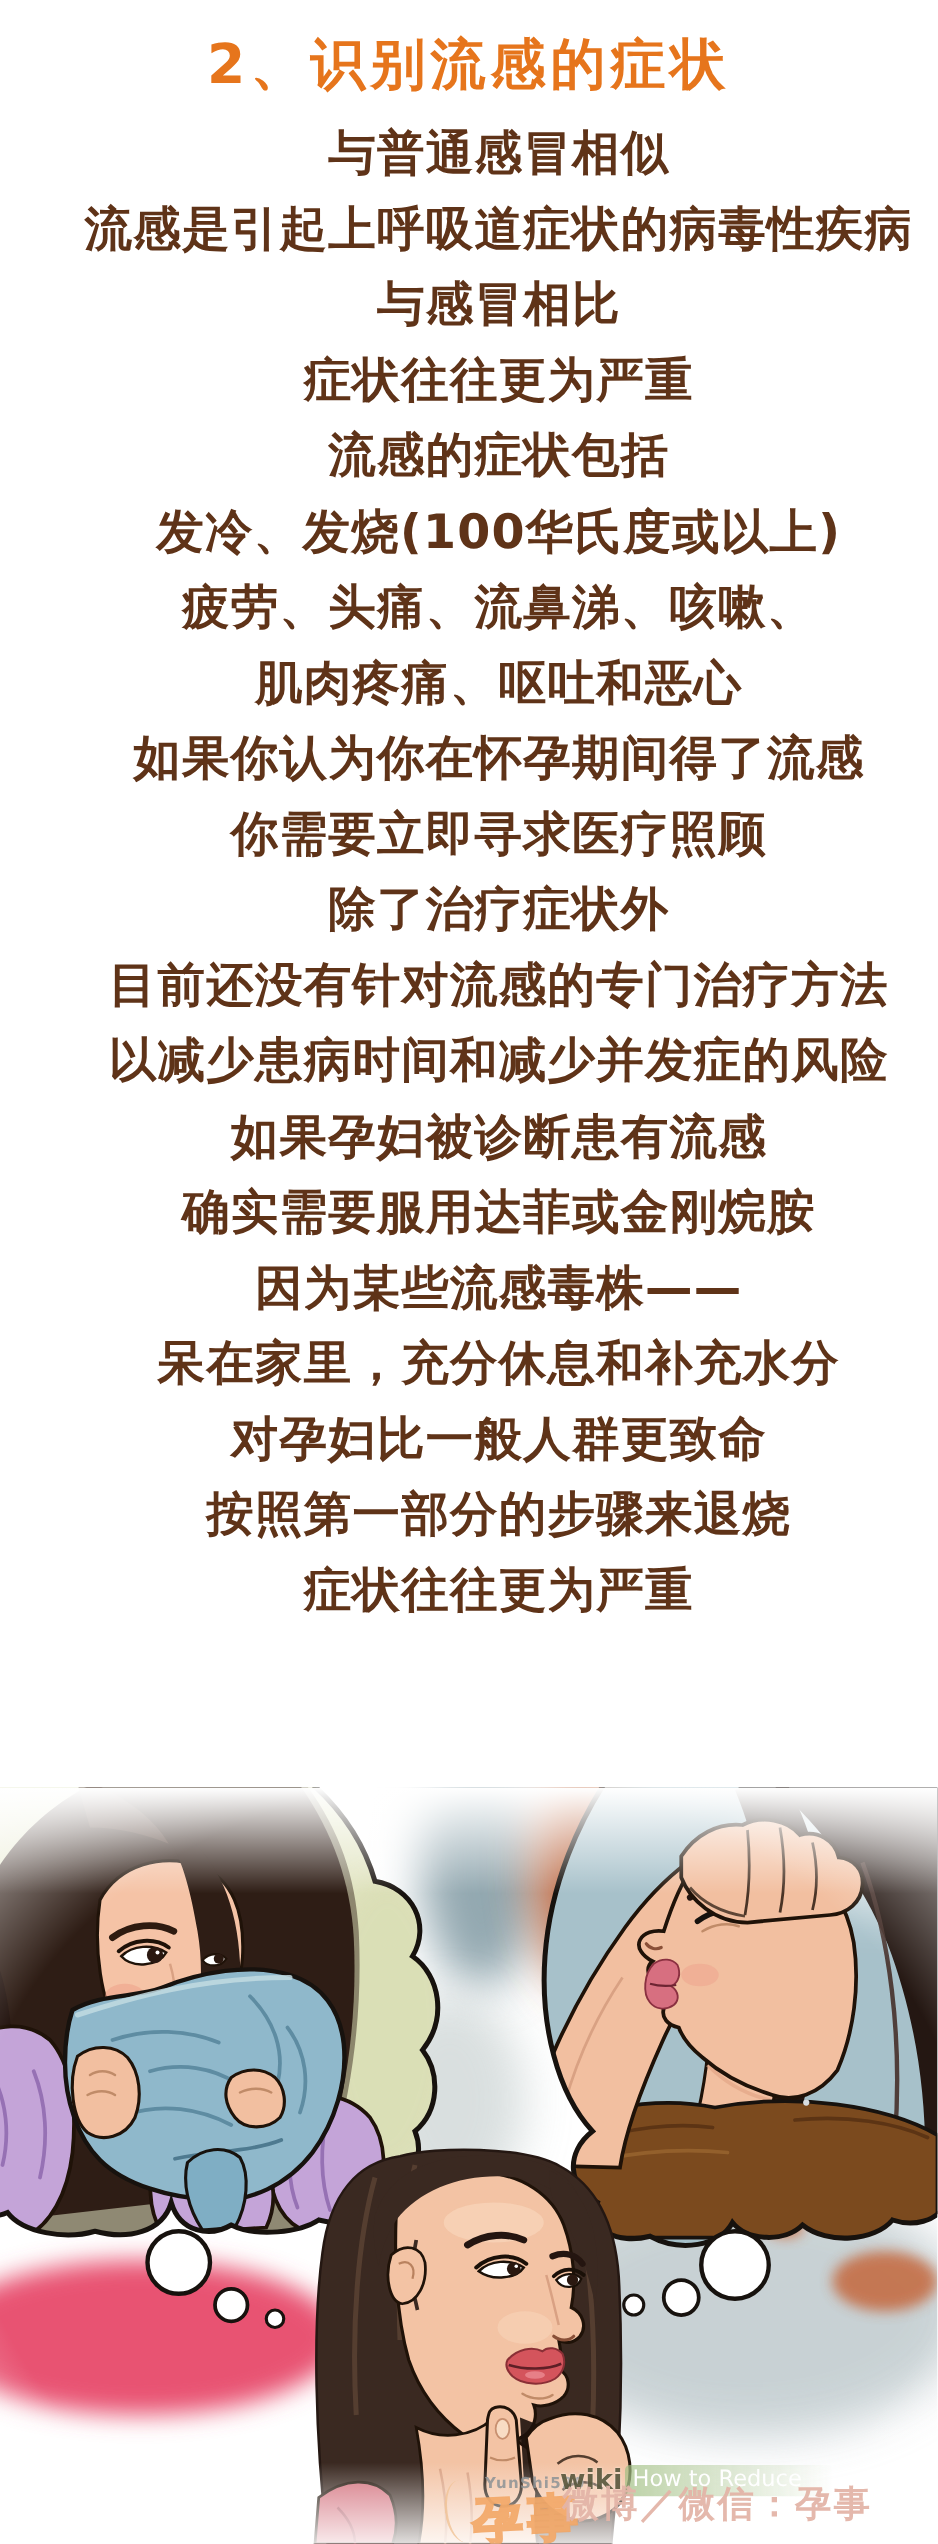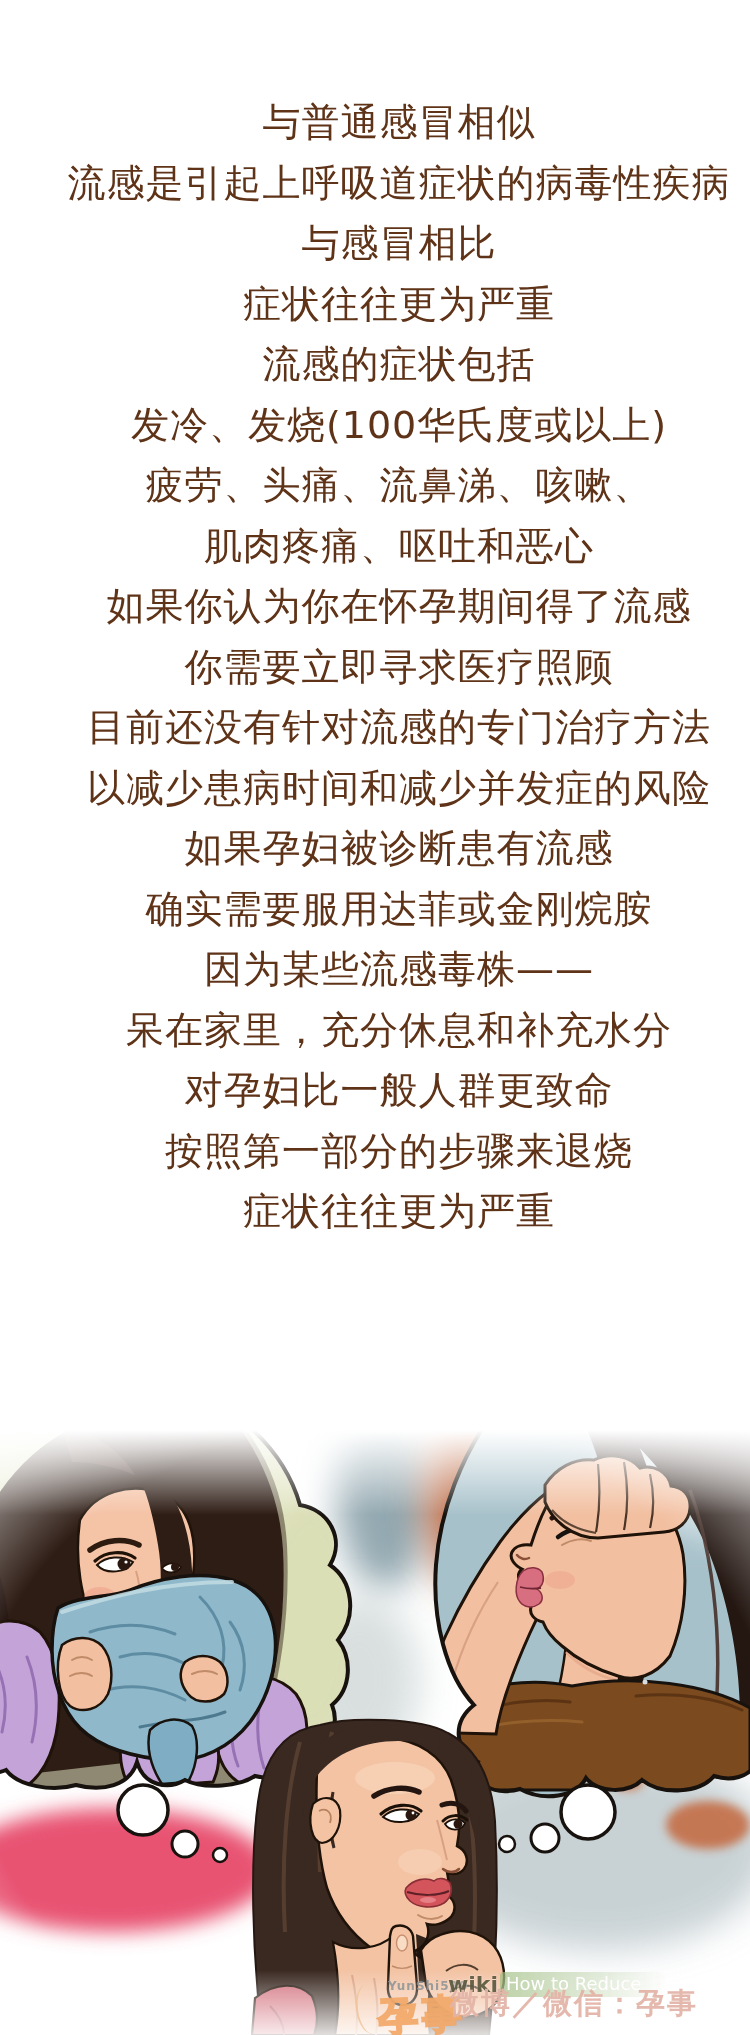--- a/index.html
+++ b/index.html
@@ -6,21 +6,21 @@
   body{width:750px;height:2035px;position:relative;overflow:hidden;
        font-family:"DejaVu Sans","Liberation Sans",sans-serif;}
   .page{position:absolute;inset:0;background:#ffffff;}
 
   .title{position:absolute;top:22px;left:0;width:750px;text-align:center;
          font-size:44px;font-weight:800;color:#E6751C;letter-spacing:4px;
          white-space:nowrap;}
 
   .text-block{position:absolute;top:92px;left:0;width:750px;}
   .tline{height:60.5px;line-height:60.5px;text-align:center;
-         font-size:38px;font-weight:400;color:#5F3318;letter-spacing:1px;
+         font-size:38px;font-weight:700;color:#5F3318;letter-spacing:1px;
          white-space:nowrap;padding-left:48px;}
 
   .illustration{position:absolute;top:1430px;left:0;width:750px;height:605px;}
   .illustration svg{display:block;width:750px;height:605px;}
 
   
   .wm-artist{position:absolute;left:388px;top:1979px;font-size:12px;font-weight:700;
              color:#8d9396;opacity:.85;letter-spacing:1px;}
   .wm-wiki{position:absolute;left:448px;top:1972px;display:flex;opacity:.92;}
   .wm-wiki .w1{font-size:22px;font-weight:800;color:#5c5a40;
@@ -35,32 +35,34 @@
                border-left:2px solid rgba(240,195,150,.8);border-radius:50%;
                transform:rotate(-8deg);}
   .wm-social{position:absolute;left:450px;top:1984px;font-size:29px;font-weight:800;
              letter-spacing:2px;color:#E3B5A8;opacity:.95;white-space:nowrap;}
 </style>
 </head>
 <body>
 
 <div class="page">
 
+  <div class="title">2、识别流感的症状</div>
 
   <div class="text-block">
     <div class="tline">与普通感冒相似</div>
     <div class="tline">流感是引起上呼吸道症状的病毒性疾病</div>
     <div class="tline">与感冒相比</div>
     <div class="tline">症状往往更为严重</div>
     <div class="tline">流感的症状包括</div>
     <div class="tline">发冷、发烧(100华氏度或以上)</div>
     <div class="tline">疲劳、头痛、流鼻涕、咳嗽、</div>
     <div class="tline">肌肉疼痛、呕吐和恶心</div>
     <div class="tline">如果你认为你在怀孕期间得了流感</div>
     <div class="tline">你需要立即寻求医疗照顾</div>
+    <div class="tline">除了治疗症状外</div>
     <div class="tline">目前还没有针对流感的专门治疗方法</div>
     <div class="tline">以减少患病时间和减少并发症的风险</div>
     <div class="tline">如果孕妇被诊断患有流感</div>
     <div class="tline">确实需要服用达菲或金刚烷胺</div>
     <div class="tline">因为某些流感毒株——</div>
     <div class="tline">呆在家里，充分休息和补充水分</div>
     <div class="tline">对孕妇比一般人群更致命</div>
     <div class="tline">按照第一部分的步骤来退烧</div>
     <div class="tline">症状往往更为严重</div>
   </div>

